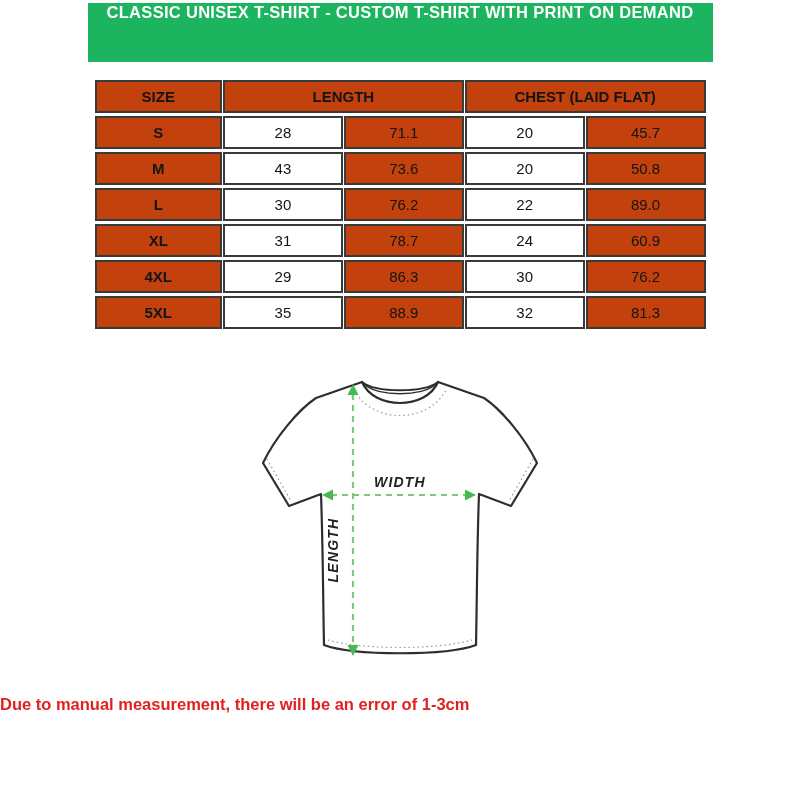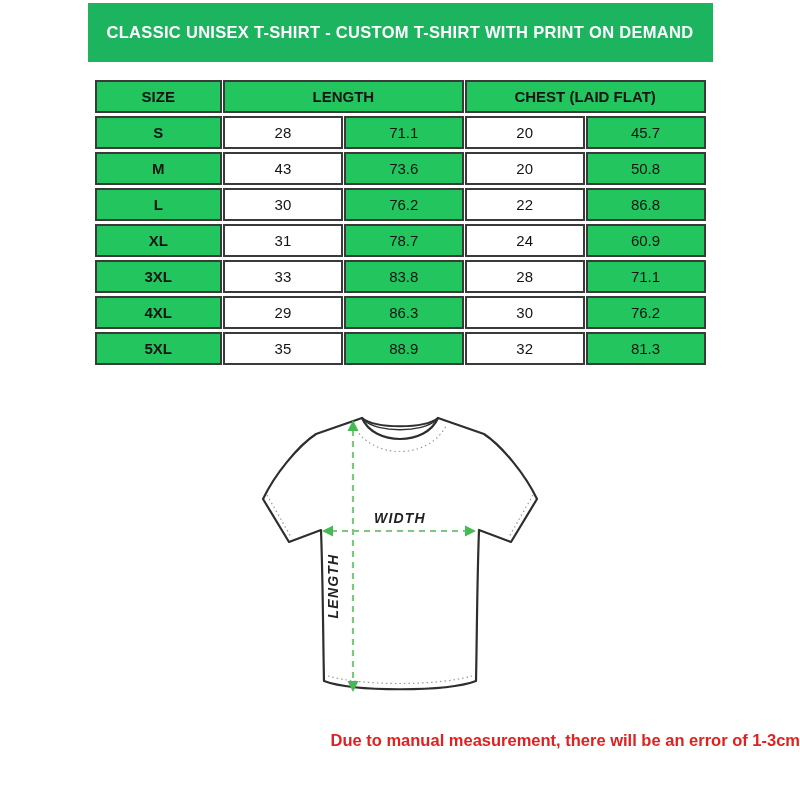--- a/index.html
+++ b/index.html
@@ -1,43 +1,43 @@
 <!DOCTYPE html>
 <html><head>
 <meta charset="utf-8">
 <style>
   html,body{margin:0;padding:0;background:#ffffff;}
   body{font-family:"Liberation Sans","DejaVu Sans",sans-serif;}
   .canvas{position:relative;width:800px;height:800px;background:#ffffff;overflow:hidden;}
 
   
   .banner{width:625px;height:59px;margin:3px auto 0;background:#1cb45f;
-          display:flex;align-items:center;justify-content:center;}
+          display:flex;align-items:flex-start;justify-content:center;}
   .banner span{color:#ffffff;font-weight:700;font-size:16.5px;letter-spacing:.3px;white-space:nowrap;}
 
   
   .table-wrap{width:613px;margin:15px auto 0;}
   table.size-chart{width:100%;border-collapse:separate;border-spacing:1px 3px;background:#ffffff;}
   table.size-chart td,table.size-chart th{border:2px solid #3a3a3a;height:29px;
       text-align:center;vertical-align:middle;font-size:15px;color:#141414;padding:0 2px;}
   table.size-chart th{font-weight:700;}
   td.sz{font-weight:700;}
-  .g{background:#22c55e;}
+  .g{background:#c2410c;}
   .w{background:#ffffff;}
   col.c-size{width:21%;}
   col.c-q{width:19.75%;}
 
   
   .shirt-box{width:300px;margin:26px auto 0;font-style:italic;}
   .shirt-box svg{display:block;}
   .svg-label{font-family:"Liberation Sans","DejaVu Sans",sans-serif;font-weight:700;
              font-size:14px;letter-spacing:1.2px;fill:#222222;}
 
   
-  .note{margin-top:12px;text-align:right;font-weight:700;font-size:16.5px;color:#e0211f;}
+  .note{margin-top:12px;text-align:left;font-weight:700;font-size:16.5px;color:#e0211f;}
 </style>
 </head>
 <body>
 
 <div class="canvas">
 
   <div class="banner">
     <span>CLASSIC UNISEX T-SHIRT - CUSTOM T-SHIRT WITH PRINT ON DEMAND</span>
   </div>
 
@@ -68,35 +68,28 @@
         <td class="w">43</td>
         <td class="g">73.6</td>
         <td class="w">20</td>
         <td class="g">50.8</td>
       </tr>
       <tr>
         <td class="g sz">L</td>
         <td class="w">30</td>
         <td class="g">76.2</td>
         <td class="w">22</td>
-        <td class="g">86.8</td>
+        <td class="g">89.0</td>
       </tr>
       <tr>
         <td class="g sz">XL</td>
         <td class="w">31</td>
         <td class="g">78.7</td>
         <td class="w">24</td>
         <td class="g">60.9</td>
-      </tr>
-      <tr>
-        <td class="g sz">3XL</td>
-        <td class="w">33</td>
-        <td class="g">83.8</td>
-        <td class="w">28</td>
-        <td class="g">71.1</td>
       </tr>
       <tr>
         <td class="g sz">4XL</td>
         <td class="w">29</td>
         <td class="g">86.3</td>
         <td class="w">30</td>
         <td class="g">76.2</td>
       </tr>
       <tr>
         <td class="g sz">5XL</td>

